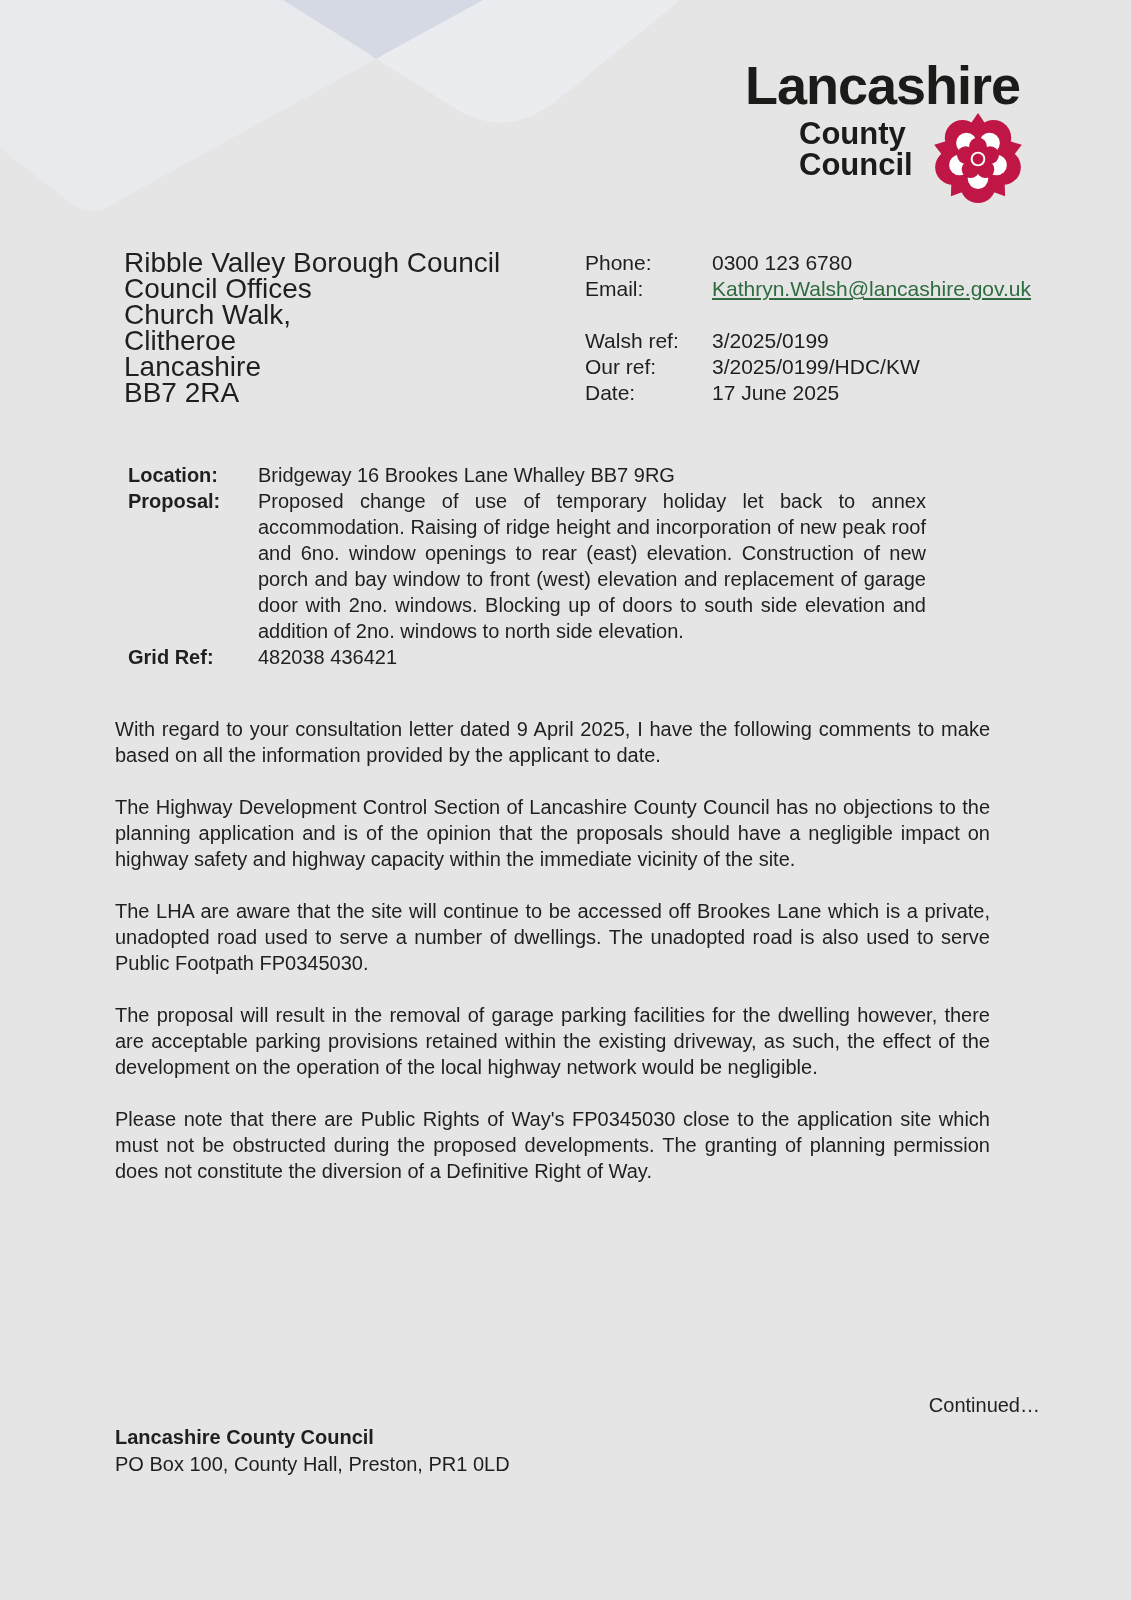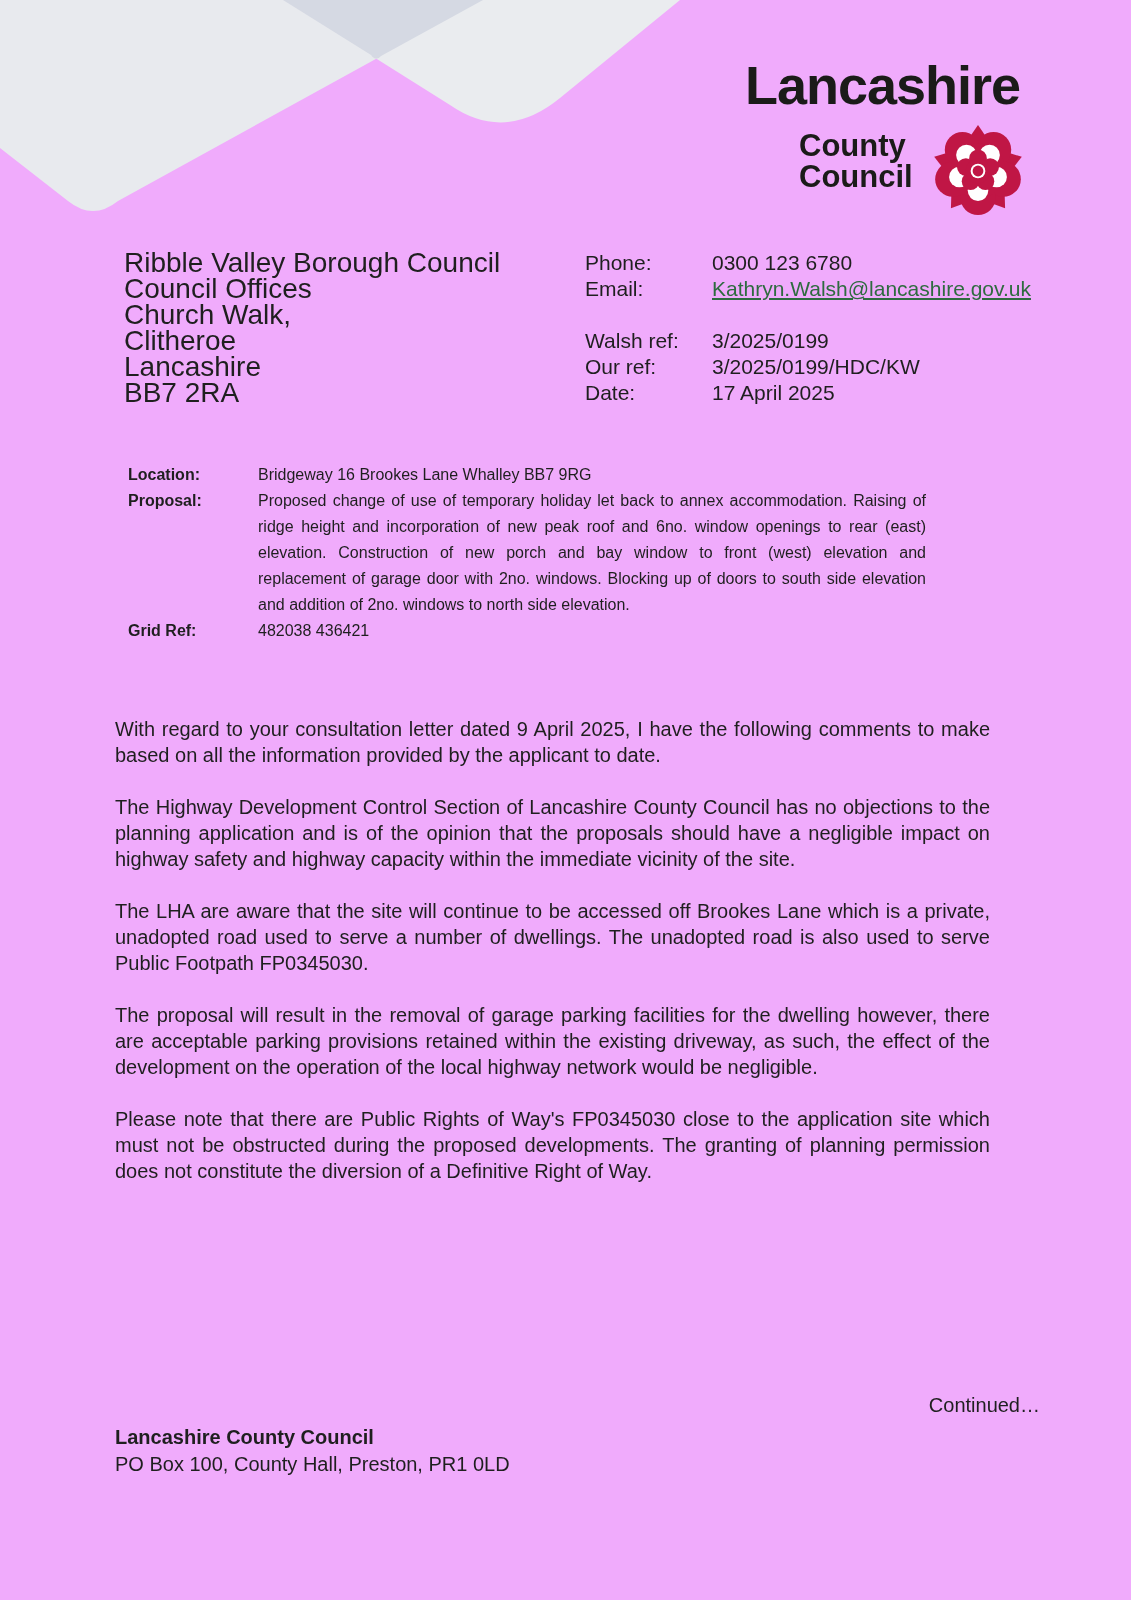--- a/index.html
+++ b/index.html
@@ -1,51 +1,51 @@
 <!DOCTYPE html>
 <html><head>
 <meta charset="utf-8">
 <style>
   * { margin:0; padding:0; box-sizing:border-box; }
   html,body { background:#ffffff; }
   .page {
     position:relative;
     width:1131px; height:1600px;
-    background:#f0abfc;
+    background:#e5e5e5;
     overflow:hidden;
     color:#1f1f1f;
     font-family:"Liberation Sans", sans-serif;
     font-size:20px;
     line-height:26px;
   }
   .watermark { position:absolute; top:0; left:0; pointer-events:none; }
 
   
   .logo { position:absolute; left:745px; top:58px; }
   .logo-word {
     font-size:54px; line-height:54px; font-weight:bold;
     letter-spacing:-1px; color:#1b1b19; white-space:nowrap;
   }
-  .logo-row { display:flex; align-items:flex-start; margin-top:18px; }
+  .logo-row { display:flex; align-items:flex-start; margin-top:6px; }
   .logo-sub {
     margin-left:54px; font-size:31px; line-height:31px;
     font-weight:bold; color:#1b1b19;
   }
   .rose { margin-left:16px; margin-top:-8px; flex:none; }
 
   
   .recipient { position:absolute; left:124px; top:250px; font-size:28px; line-height:26px; }
   .contact   { position:absolute; left:585px; top:250px; font-size:21px; line-height:26px; }
   .contact .row { display:flex;gap:12px; }
   .contact .lbl { width:115px; flex:none; }
   .contact .gap { height:26px; }
   .email-link { color:#2e6b3f; text-decoration:underline; cursor:pointer; }
 
   
-  .application { position:absolute; left:128px; top:462px; width:824px; font-size:16px; }
+  .application { position:absolute; left:128px; top:462px; width:824px; font-size:20px; }
   .app-row { display:flex; align-items:flex-start; }
   .app-lbl { width:130px; flex:none; font-weight:bold; }
   .app-val { width:668px; }
   .app-val.justify { text-align:justify; }
 
   
   .body { position:absolute; left:115px; top:690px; width:875px; }
   .body p { margin-top:26px; text-align:justify; }
   .body p.salutation { margin-top:0; text-align:left; }
 
@@ -130,21 +130,21 @@
     <div class="row">
       <span class="lbl">Walsh ref:</span>
       <span>3/2025/0199</span>
     </div>
     <div class="row">
       <span class="lbl">Our ref:</span>
       <span>3/2025/0199/HDC/KW</span>
     </div>
     <div class="row">
       <span class="lbl">Date:</span>
-      <span>17 April 2025</span>
+      <span>17 June 2025</span>
     </div>
   </div>
 
   <div class="application">
     <div class="app-row">
       <span class="app-lbl">Location:</span>
       <span class="app-val">Bridgeway 16 Brookes Lane Whalley BB7 9RG</span>
     </div>
     <div class="app-row">
       <span class="app-lbl">Proposal:</span>

